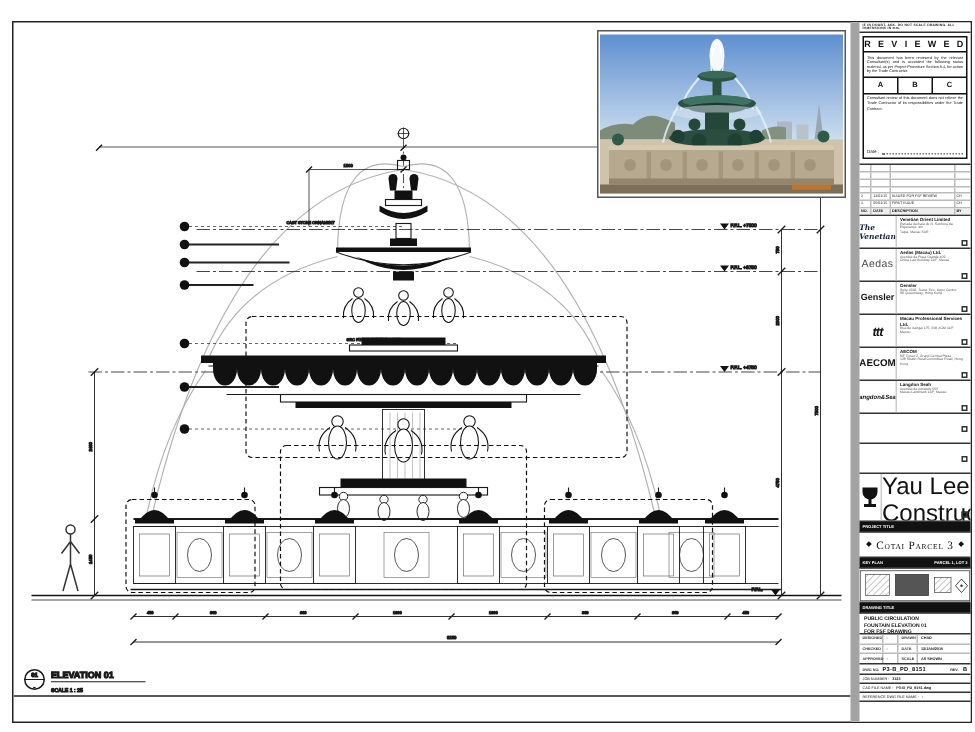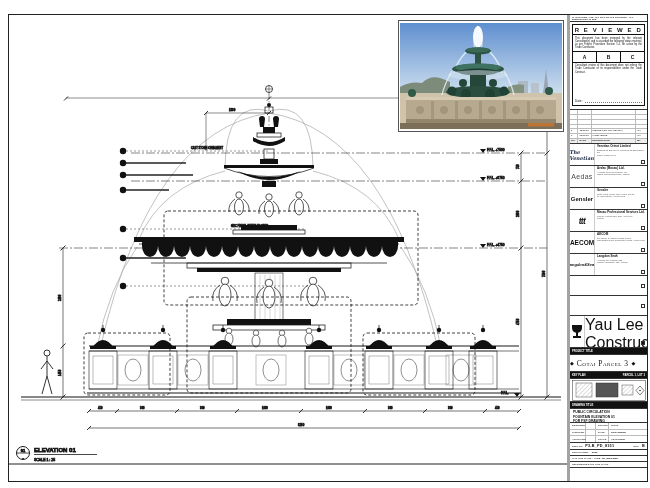--- a/index.html
+++ b/index.html
@@ -10,21 +10,21 @@
   .dwg-svg text{font-family:"Liberation Sans",sans-serif;fill:#111;}
   .t26{font-size:2.6px;} .t28{font-size:2.8px;} .t32{font-size:3.2px;} .t35{font-size:3.5px;}
   .t40{font-size:4px;font-weight:bold;} .t60{font-size:6px;font-weight:bold;}
   .note-t{font-size:2.6px;fill:#444;}
 
   
   .photo{position:absolute;left:389px;top:5px;width:166px;height:112px;border:1px solid #555;
          background:#fff;box-sizing:border-box;padding:1px;}
 
   
-  .tb{position:absolute;right:0;top:0;width:80px;height:466px;border-left:3px solid #a3a3a3;
+  .tb{position:absolute;right:0;top:0;width:80px;height:466px;border-left:6px solid #a3a3a3;
       box-sizing:border-box;display:flex;flex-direction:column;background:#fff;}
   .tb-sec{border-bottom:1px solid #333;box-sizing:border-box;position:relative;overflow:hidden;flex:none;}
   .tb-note{height:7px;font-size:2.2px;font-weight:bold;padding:1px 2px;letter-spacing:.2px;}
 
   .stamp-wrap{height:88px;padding:2px;}
   .stamp{border:1px solid #111;height:82px;box-sizing:border-box;display:flex;flex-direction:column;}
   .stamp-title{font-size:6px;font-weight:bold;text-align:center;letter-spacing:1.6px;
                border-bottom:1px solid #111;padding:1.5px 0;}
   .stamp-p{font-size:2.55px;line-height:1.25;padding:1.5px 2px;text-align:justify;color:#111;}
   .stamp-abc{display:flex;border-top:1px solid #111;border-bottom:1px solid #111;height:10px;}
@@ -52,21 +52,21 @@
   .logo-gensler{font-size:6px;font-weight:800;}
   .logo-ttt{font-size:8.5px;font-weight:800;font-style:italic;letter-spacing:-.6px;}
   .logo-aecom{font-size:6.5px;font-weight:800;}
   .logo-langdon{font-size:4px;font-weight:800;font-style:italic;}
   .cons-empty{height:20px;position:relative;}
 
   .contractor{height:32px;display:flex;}
 
   .hdr-strip{height:7px;background:#111;color:#fff;font-size:2.7px;font-weight:bold;
              display:flex;align-items:center;justify-content:space-between;padding:0 2px;}
-  .proj-name{height:17px;display:flex;align-items:center;gap:3px;}
+  .proj-name{height:17px;display:flex;align-items:center;justify-content:center;gap:3px;}
   .proj-name .nm{font-family:"Liberation Serif",serif;font-variant:small-caps;font-size:7.5px;letter-spacing:.5px;}
   .orn{font-size:5px;line-height:1;color:#111;}
 
   .keyplan-body{height:23px;display:flex;align-items:center;justify-content:center;}
 
   .dtitle-body{height:14px;font-size:3.4px;font-weight:bold;line-height:1.35;padding:1px 3px;}
 
   .info{height:20px;display:flex;flex-direction:column;}
   .info-row{flex:1;display:flex;border-bottom:1px solid #bbb;align-items:center;}
   .info-row:last-child{border-bottom:none;}

